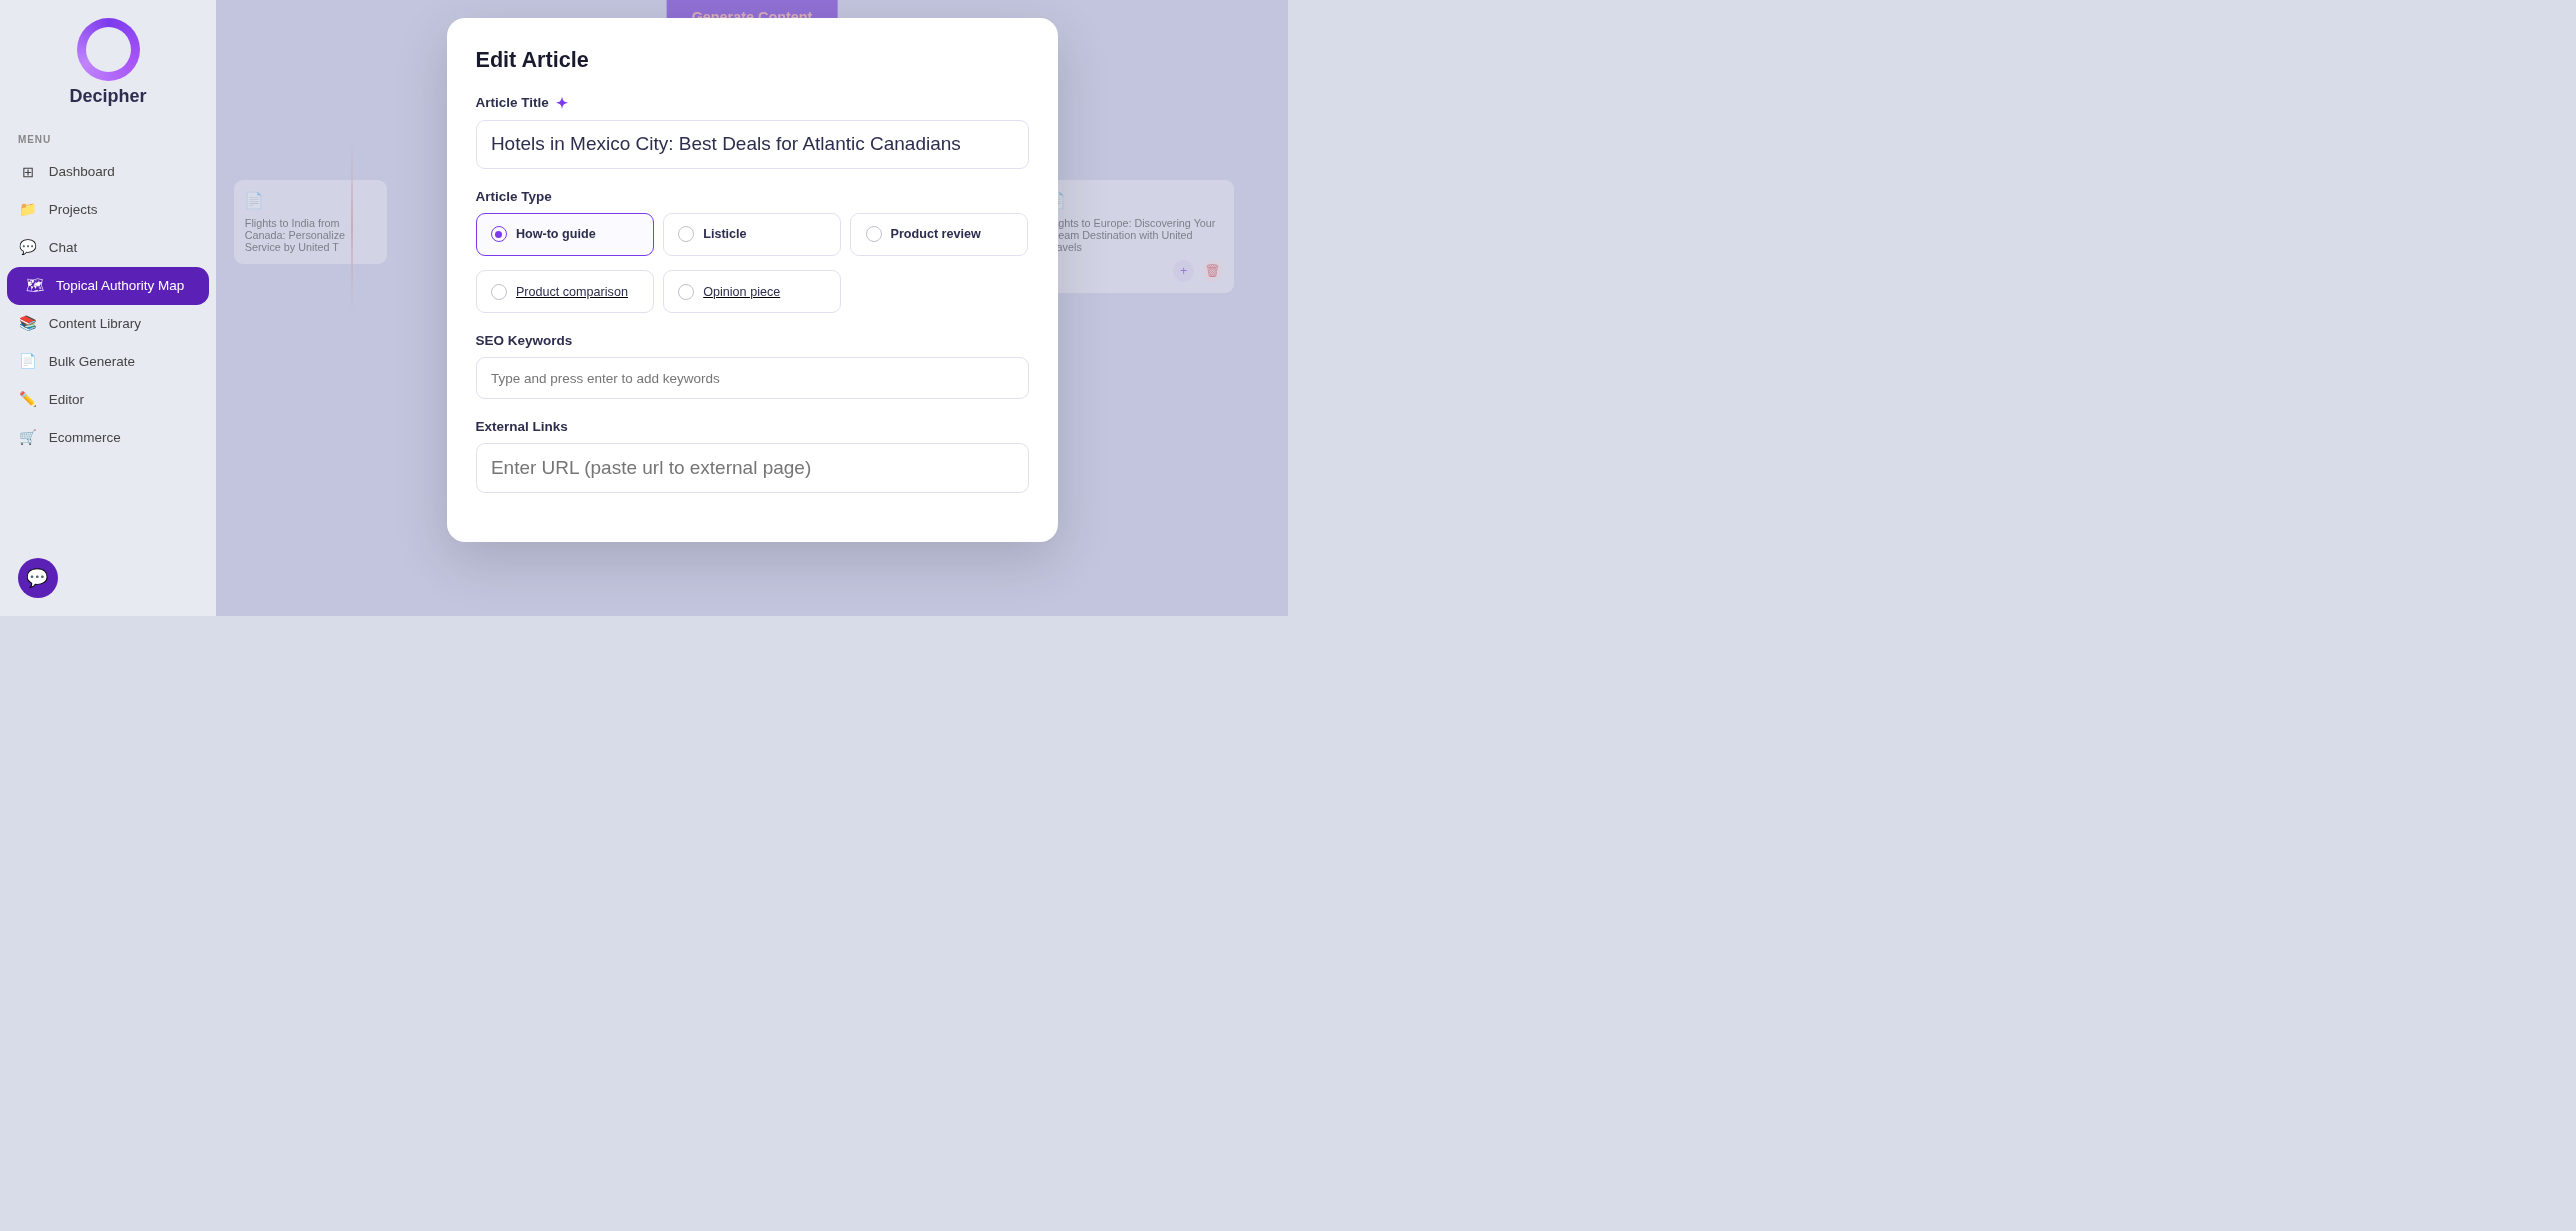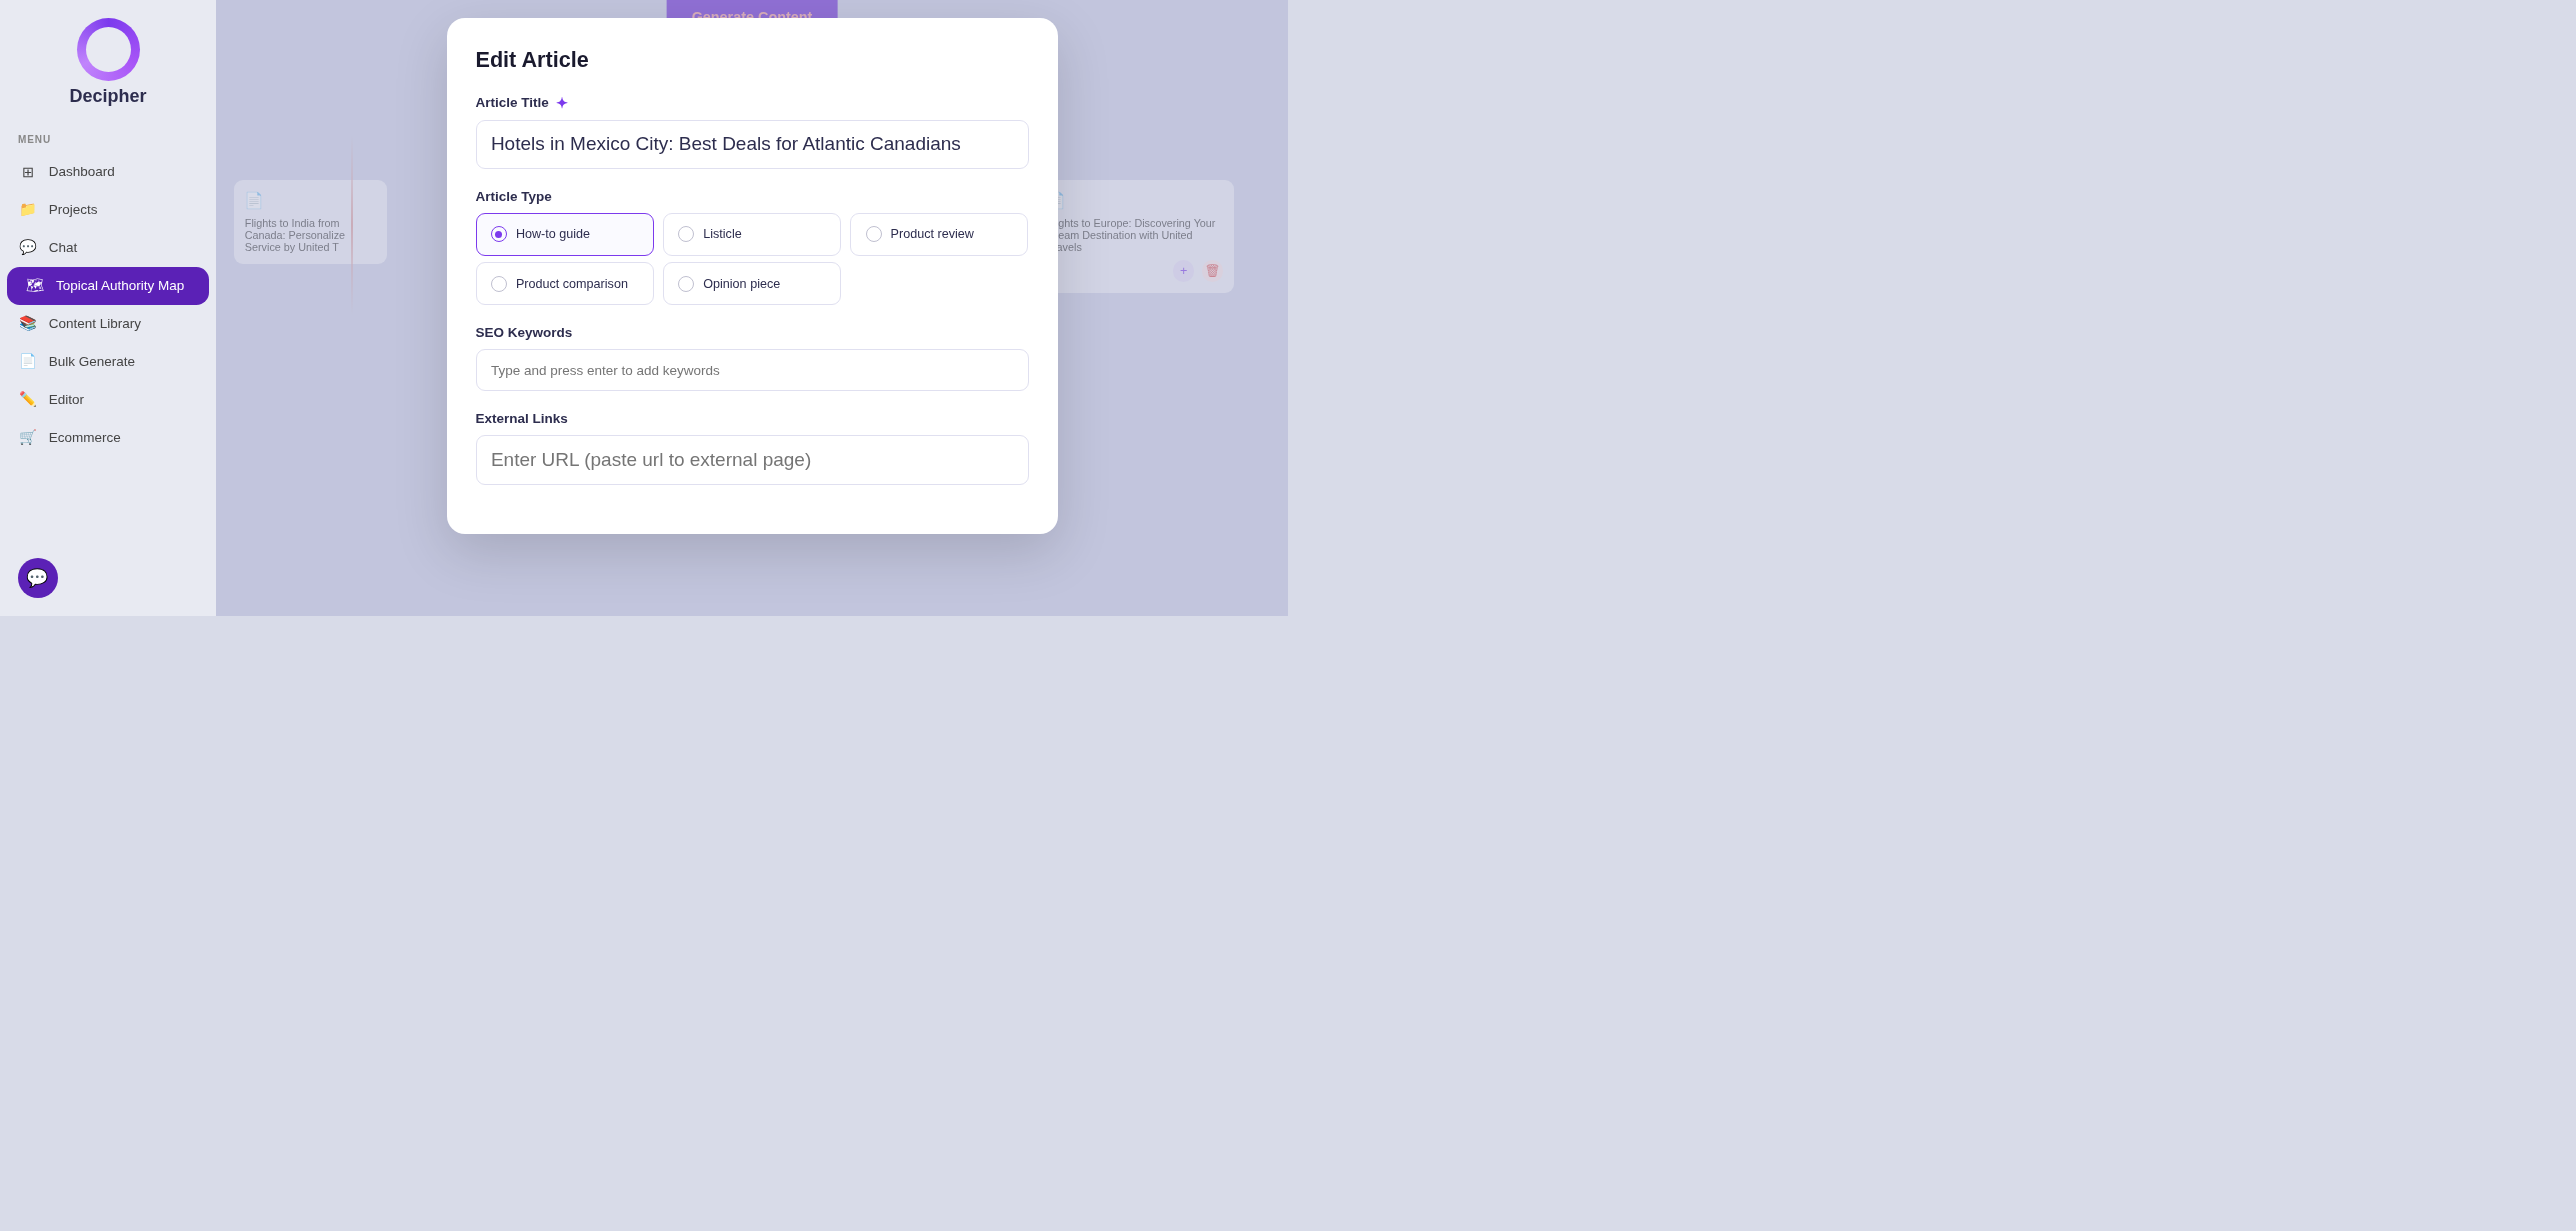--- a/index.html
+++ b/index.html
@@ -207,26 +207,28 @@
       background: white;
     }
 
     .form-section { margin-bottom: 20px; }
 
     
     .article-type-grid {
       display: grid;
       grid-template-columns: 1fr 1fr 1fr;
       gap: 9px;
-      margin-bottom: 6px;
+      margin-bottom: 14px;
+      font-weight: bold;
     }
     .article-type-grid-row2 {
       display: grid;
       grid-template-columns: 1fr 1fr 1fr;
       gap: 9px;
+      text-decoration: underline;
     }
     .type-option {
       border: 1.3px solid #e0e0f0;
       border-radius: 9px;
       padding: 12.6px 14.4px;
       display: flex;
       align-items: center;
       gap: 9px;
       cursor: pointer;
       font-size: 12.6px;

